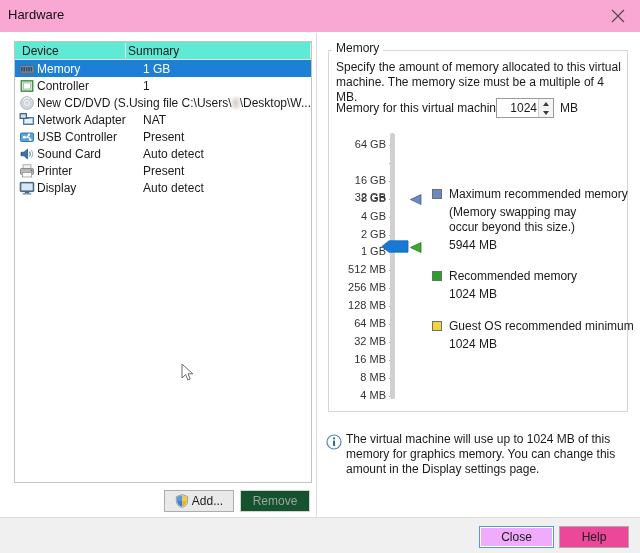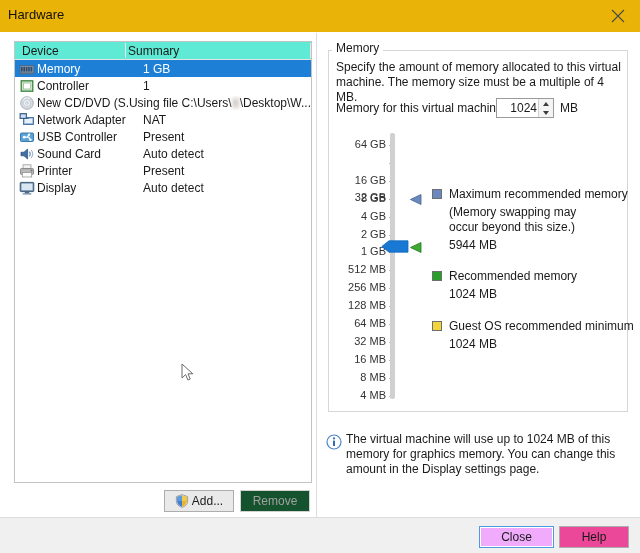--- a/index.html
+++ b/index.html
@@ -11,21 +11,21 @@
     position: relative; overflow: hidden;
     font-family: "Liberation Sans", sans-serif;
     font-size: 12px;
     color: #1a1a1a;
     -webkit-font-smoothing: antialiased;
   }
 
   
   #titlebar {
     position: absolute; left: 0; top: 0; width: 640px; height: 32px;
-    background: #eab308;
+    background: #f9a8d4;
   }
   #title-text {
     position: absolute; left: 8px; top: 7px;
     font-size: 13px; color: #111111;
   }
   #close-btn {
     position: absolute; right: 0px; top: 0px; width: 45px; height: 31px;
     display: flex; align-items: center; justify-content: center;
     cursor: default;
   }

